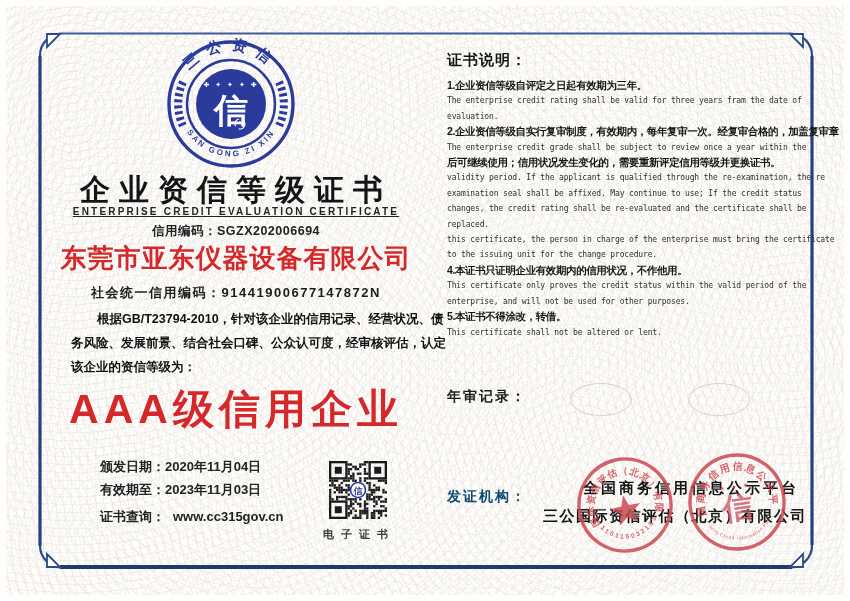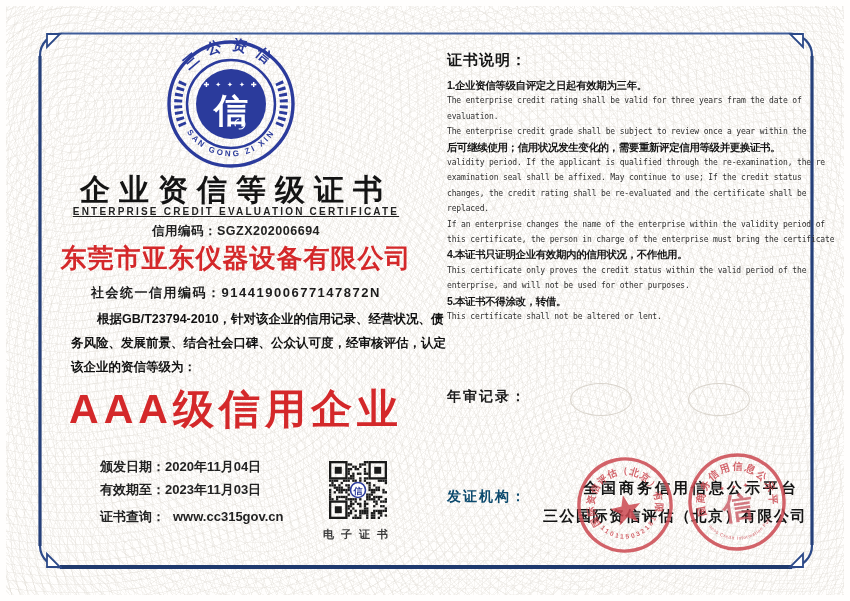--- a/index.html
+++ b/index.html
@@ -335,28 +335,29 @@
         </svg></div>
     <div class="abs qr-caption nowrap">电子证书</div>
   </div>
 
   <div class="half right-page">
     <div class="abs heading">证书说明：</div>
     <div class="abs instructions" id="instructions">
         <div class="ins-line ins-zh">1.企业资信等级自评定之日起有效期为三年。</div>
         <div class="ins-line ins-en">The enterprise credit rating shall be valid for three years fram the date of</div>
         <div class="ins-line ins-en">evaluation.</div>
+        <div class="ins-line ins-zh">2.企业资信等级自实行复审制度，有效期内，每年复审一次。经复审合格的，加盖复审章</div>
         <div class="ins-line ins-en">The enterprise credit grade shall be subject to review once a year within the</div>
         <div class="ins-line ins-zh">后可继续使用；信用状况发生变化的，需要重新评定信用等级并更换证书。</div>
         <div class="ins-line ins-en">validity period. If the applicant is qualified through the re-examination, the re</div>
         <div class="ins-line ins-en">examination seal shall be affixed. May continue to use; If the credit status</div>
         <div class="ins-line ins-en">changes, the credit rating shall be re-evaluated and the certificate shall be</div>
         <div class="ins-line ins-en">replaced.</div>
-        <div class="ins-line ins-en">If an enterprise changes the name of the enterprise within the validity period of</div>
         <div class="ins-line ins-en">this certificate, the person in charge of the enterprise must bring the certificate</div>
+        <div class="ins-line ins-en">to the issuing unit for the change procedure.</div>
         <div class="ins-line ins-zh">4.本证书只证明企业有效期内的信用状况，不作他用。</div>
         <div class="ins-line ins-en">This certificate only proves the credit status within the valid period of the</div>
         <div class="ins-line ins-en">enterprise, and will not be used for other purposes.</div>
         <div class="ins-line ins-zh">5.本证书不得涂改，转借。</div>
         <div class="ins-line ins-en">This certificate shall not be altered or lent.</div>
       </div>
 
     <div class="abs annual-label nowrap">年审记录：</div>
     <div class="abs stamp-oval oval1"></div>
     <div class="abs stamp-oval oval2"></div>

